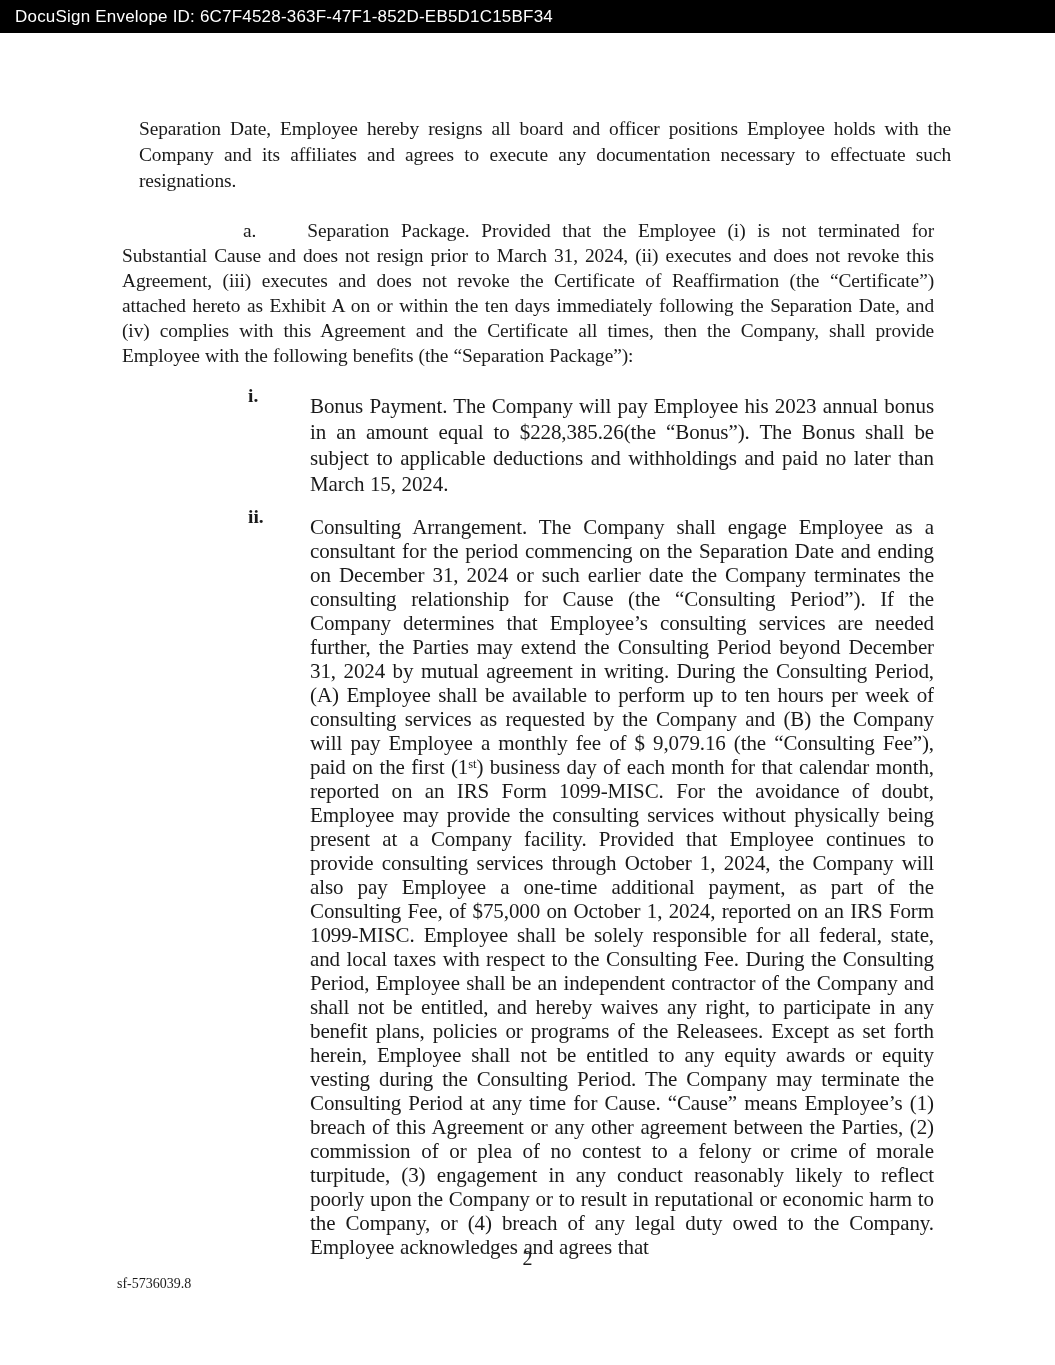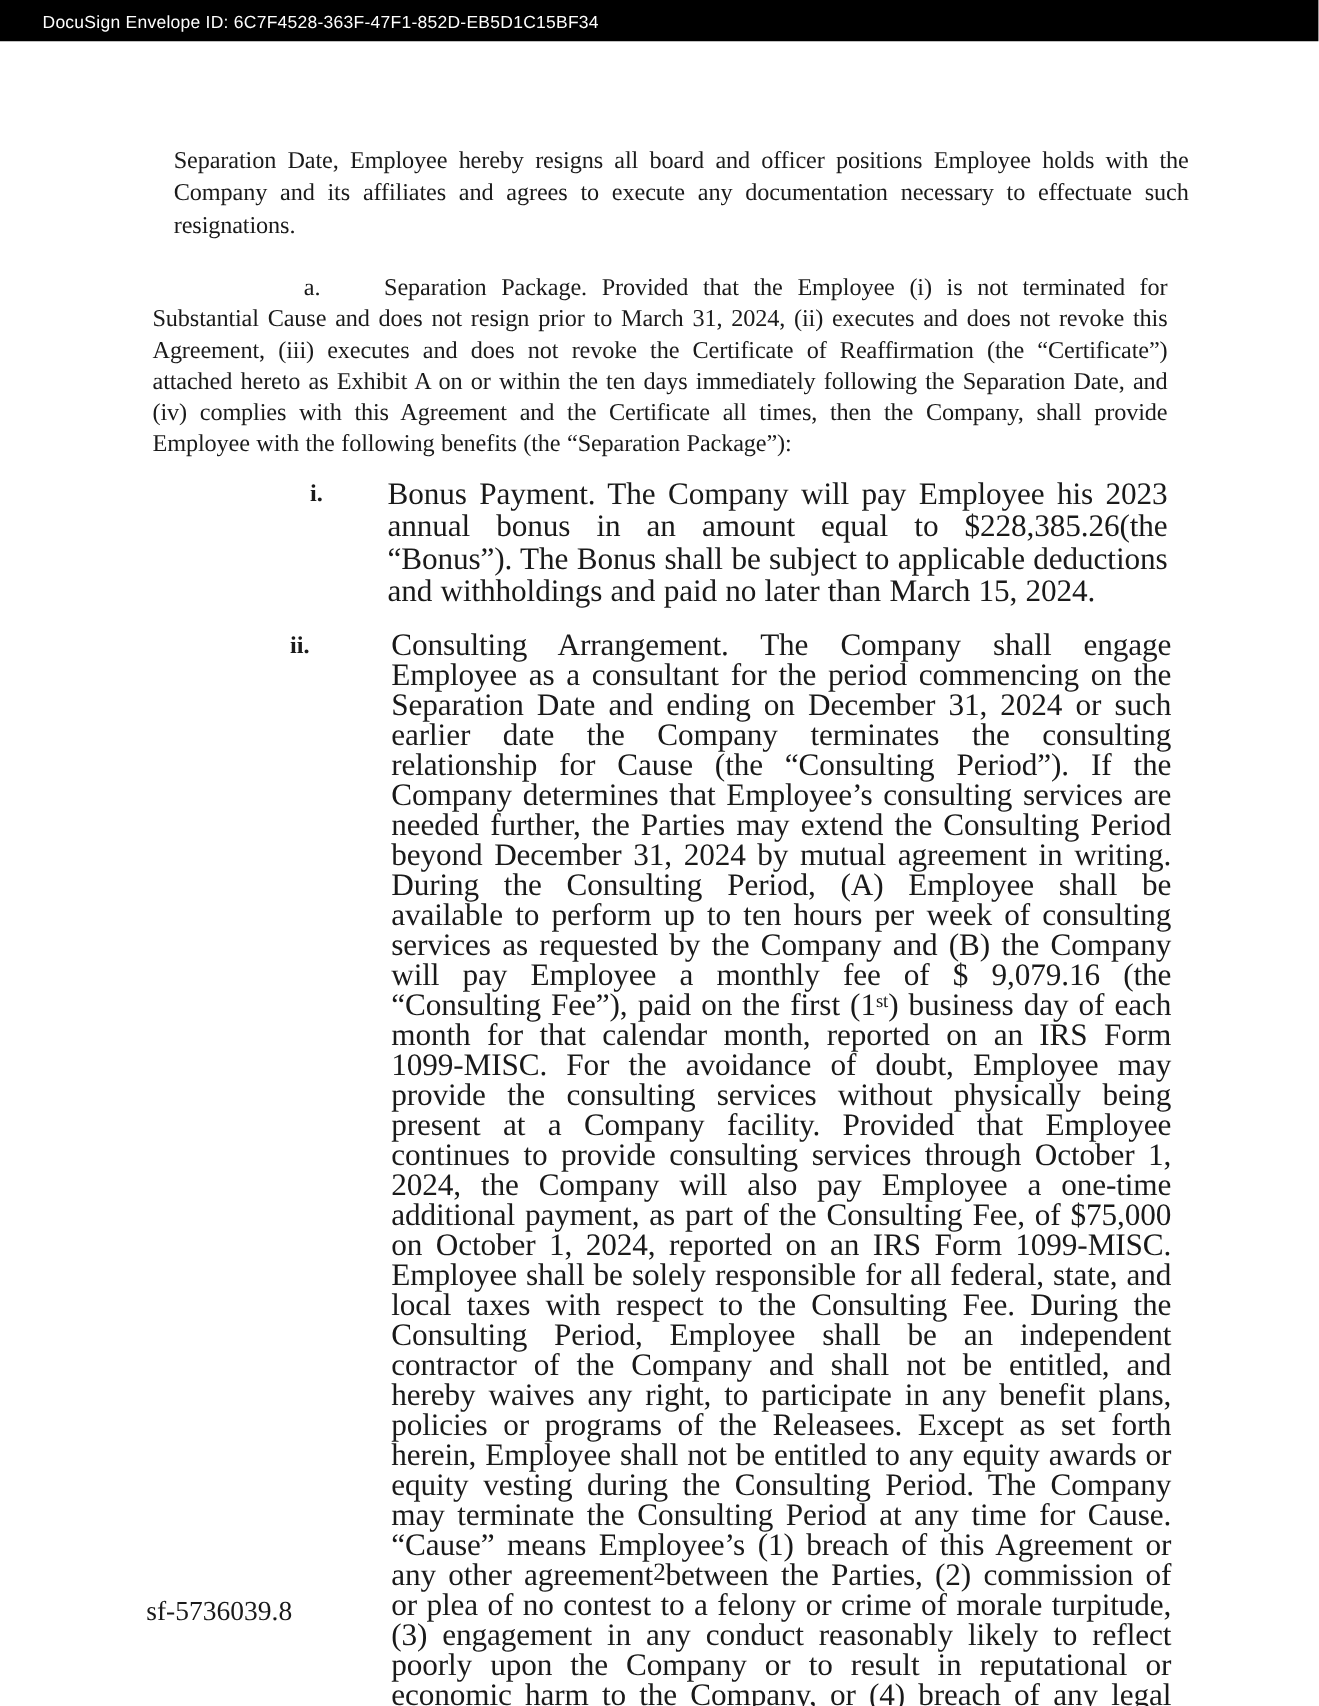--- a/index.html
+++ b/index.html
@@ -22,23 +22,23 @@
     position:absolute;
     left:0; top:7;
     width:1055px; height:33px;
     background:var(--header-bar);
     display:flex;
     align-items:center;
   }
   .docusign-bar .env-id{
     color:var(--header-text);
     font-family:"Liberation Sans","DejaVu Sans",sans-serif;
-    font-size:14px;
+    font-size:17px;
     letter-spacing:0.2px;
-    padding-left:34px;
+    padding-left:15px;
     white-space:nowrap;
   }
   .para{
     position:absolute;
     text-align:justify;
     font-size:19.4px;
     letter-spacing:-0.1px;
     word-spacing:0.5px;
     margin:0;
   }
@@ -53,35 +53,36 @@
     width:812px;
     line-height:25px;
     text-indent:121px;
   }
   .list-item{
     position:absolute;
     display:flex;
     align-items:flex-start;
   }
   .item-i{ left:248px; top:383px; }
-  .item-ii{ left:232px; top:505px;gap:19px; }
+  .item-ii{ left:248px; top:505px; }
   .item-label{
     width:62px;
     flex:0 0 62px;
     font-weight:bold;
     font-size:19.4px;
     line-height:26px;
   }
   .item-body{
     width:624px;
     flex:0 0 624px;
     text-align:justify;
-    font-size:25px;
+    font-size:21px;
     letter-spacing:-0.1px;
     word-spacing:0.5px;
+    margin-top:10px;
   }
   .item-i .item-body{ line-height:26px; }
   .item-ii .item-body{ line-height:24px; }
   .item-ii .item-label{ line-height:24px; }
   b{ font-weight:normal; }
   sup{
     font-size:0.6em;
     vertical-align:0.45em;
     line-height:0;
   }
@@ -89,21 +90,21 @@
   .page-number{
     position:absolute;
     left:0; top:1247px;
     width:1055px;
     text-align:center;
     font-size:20px;
   }
   .doc-id{
     position:absolute;
     left:117px; top:1276px;
-    font-size:22px;
+    font-size:14px;
   }
 </style>
 </head>
 <body>
 
 <div class="page">
 
   <div class="docusign-bar">
     <span class="env-id">DocuSign Envelope ID: 6C7F4528-363F-47F1-852D-EB5D1C15BF34</span>
   </div>

